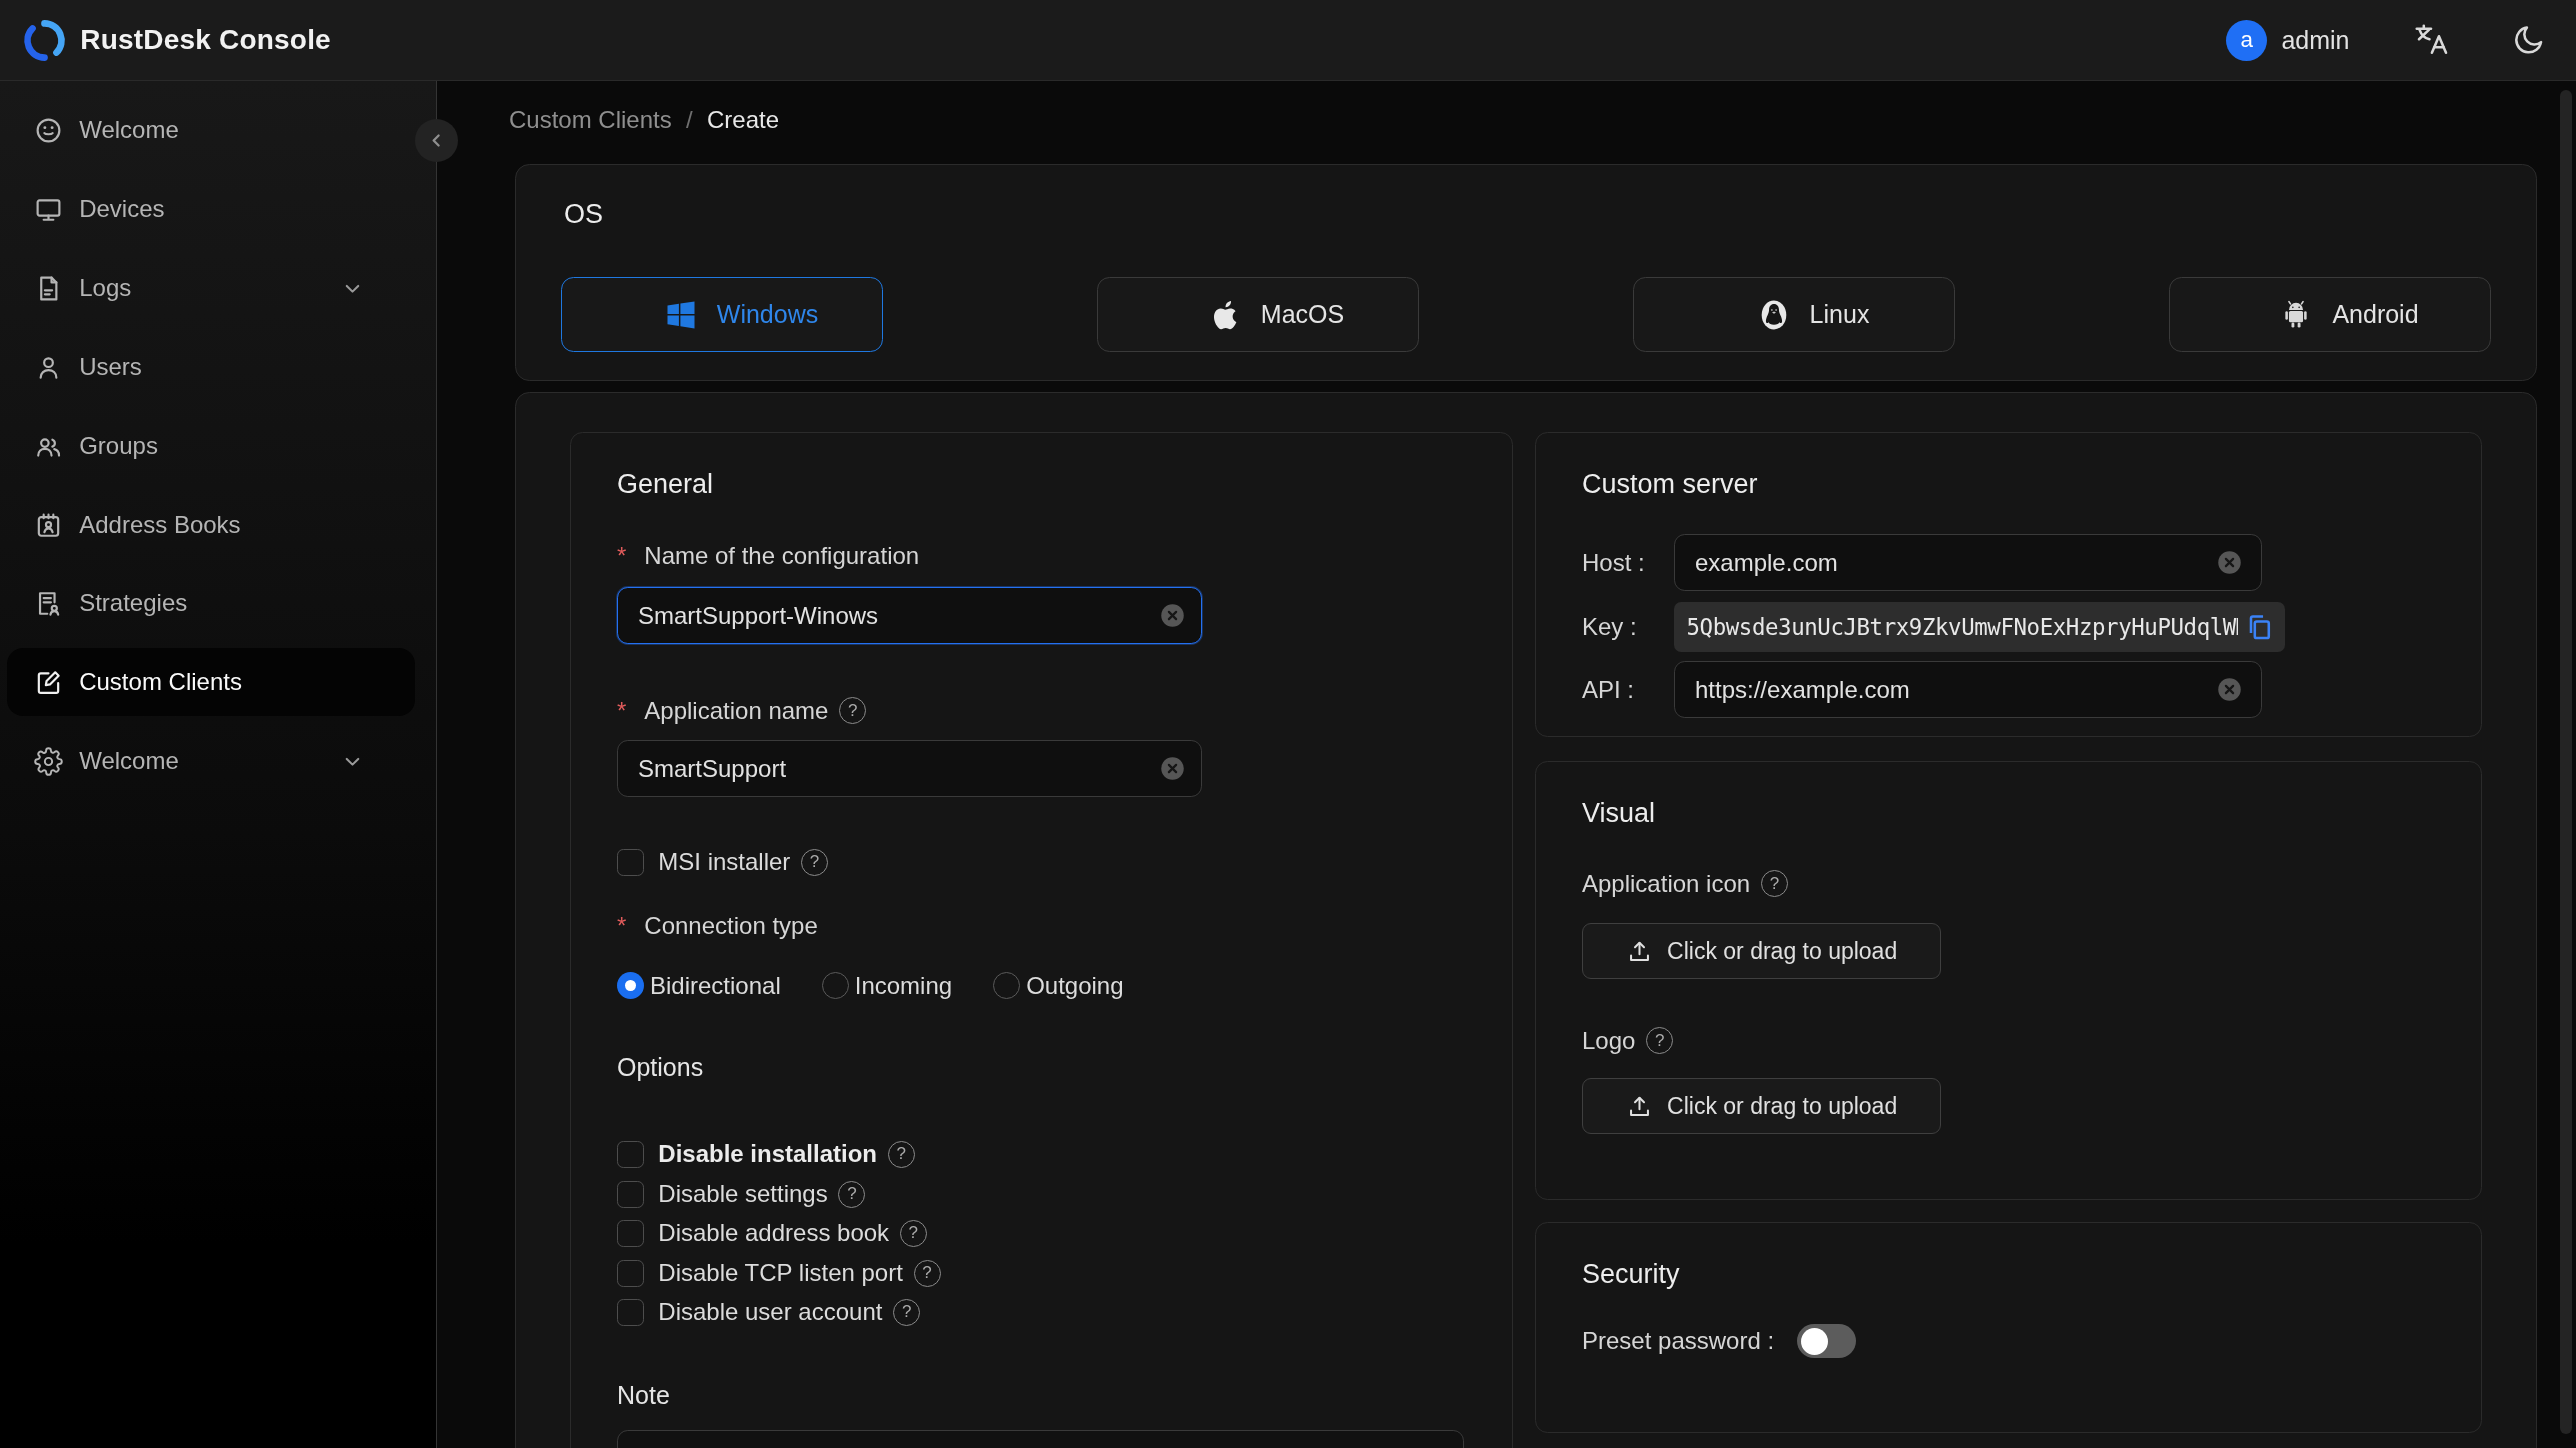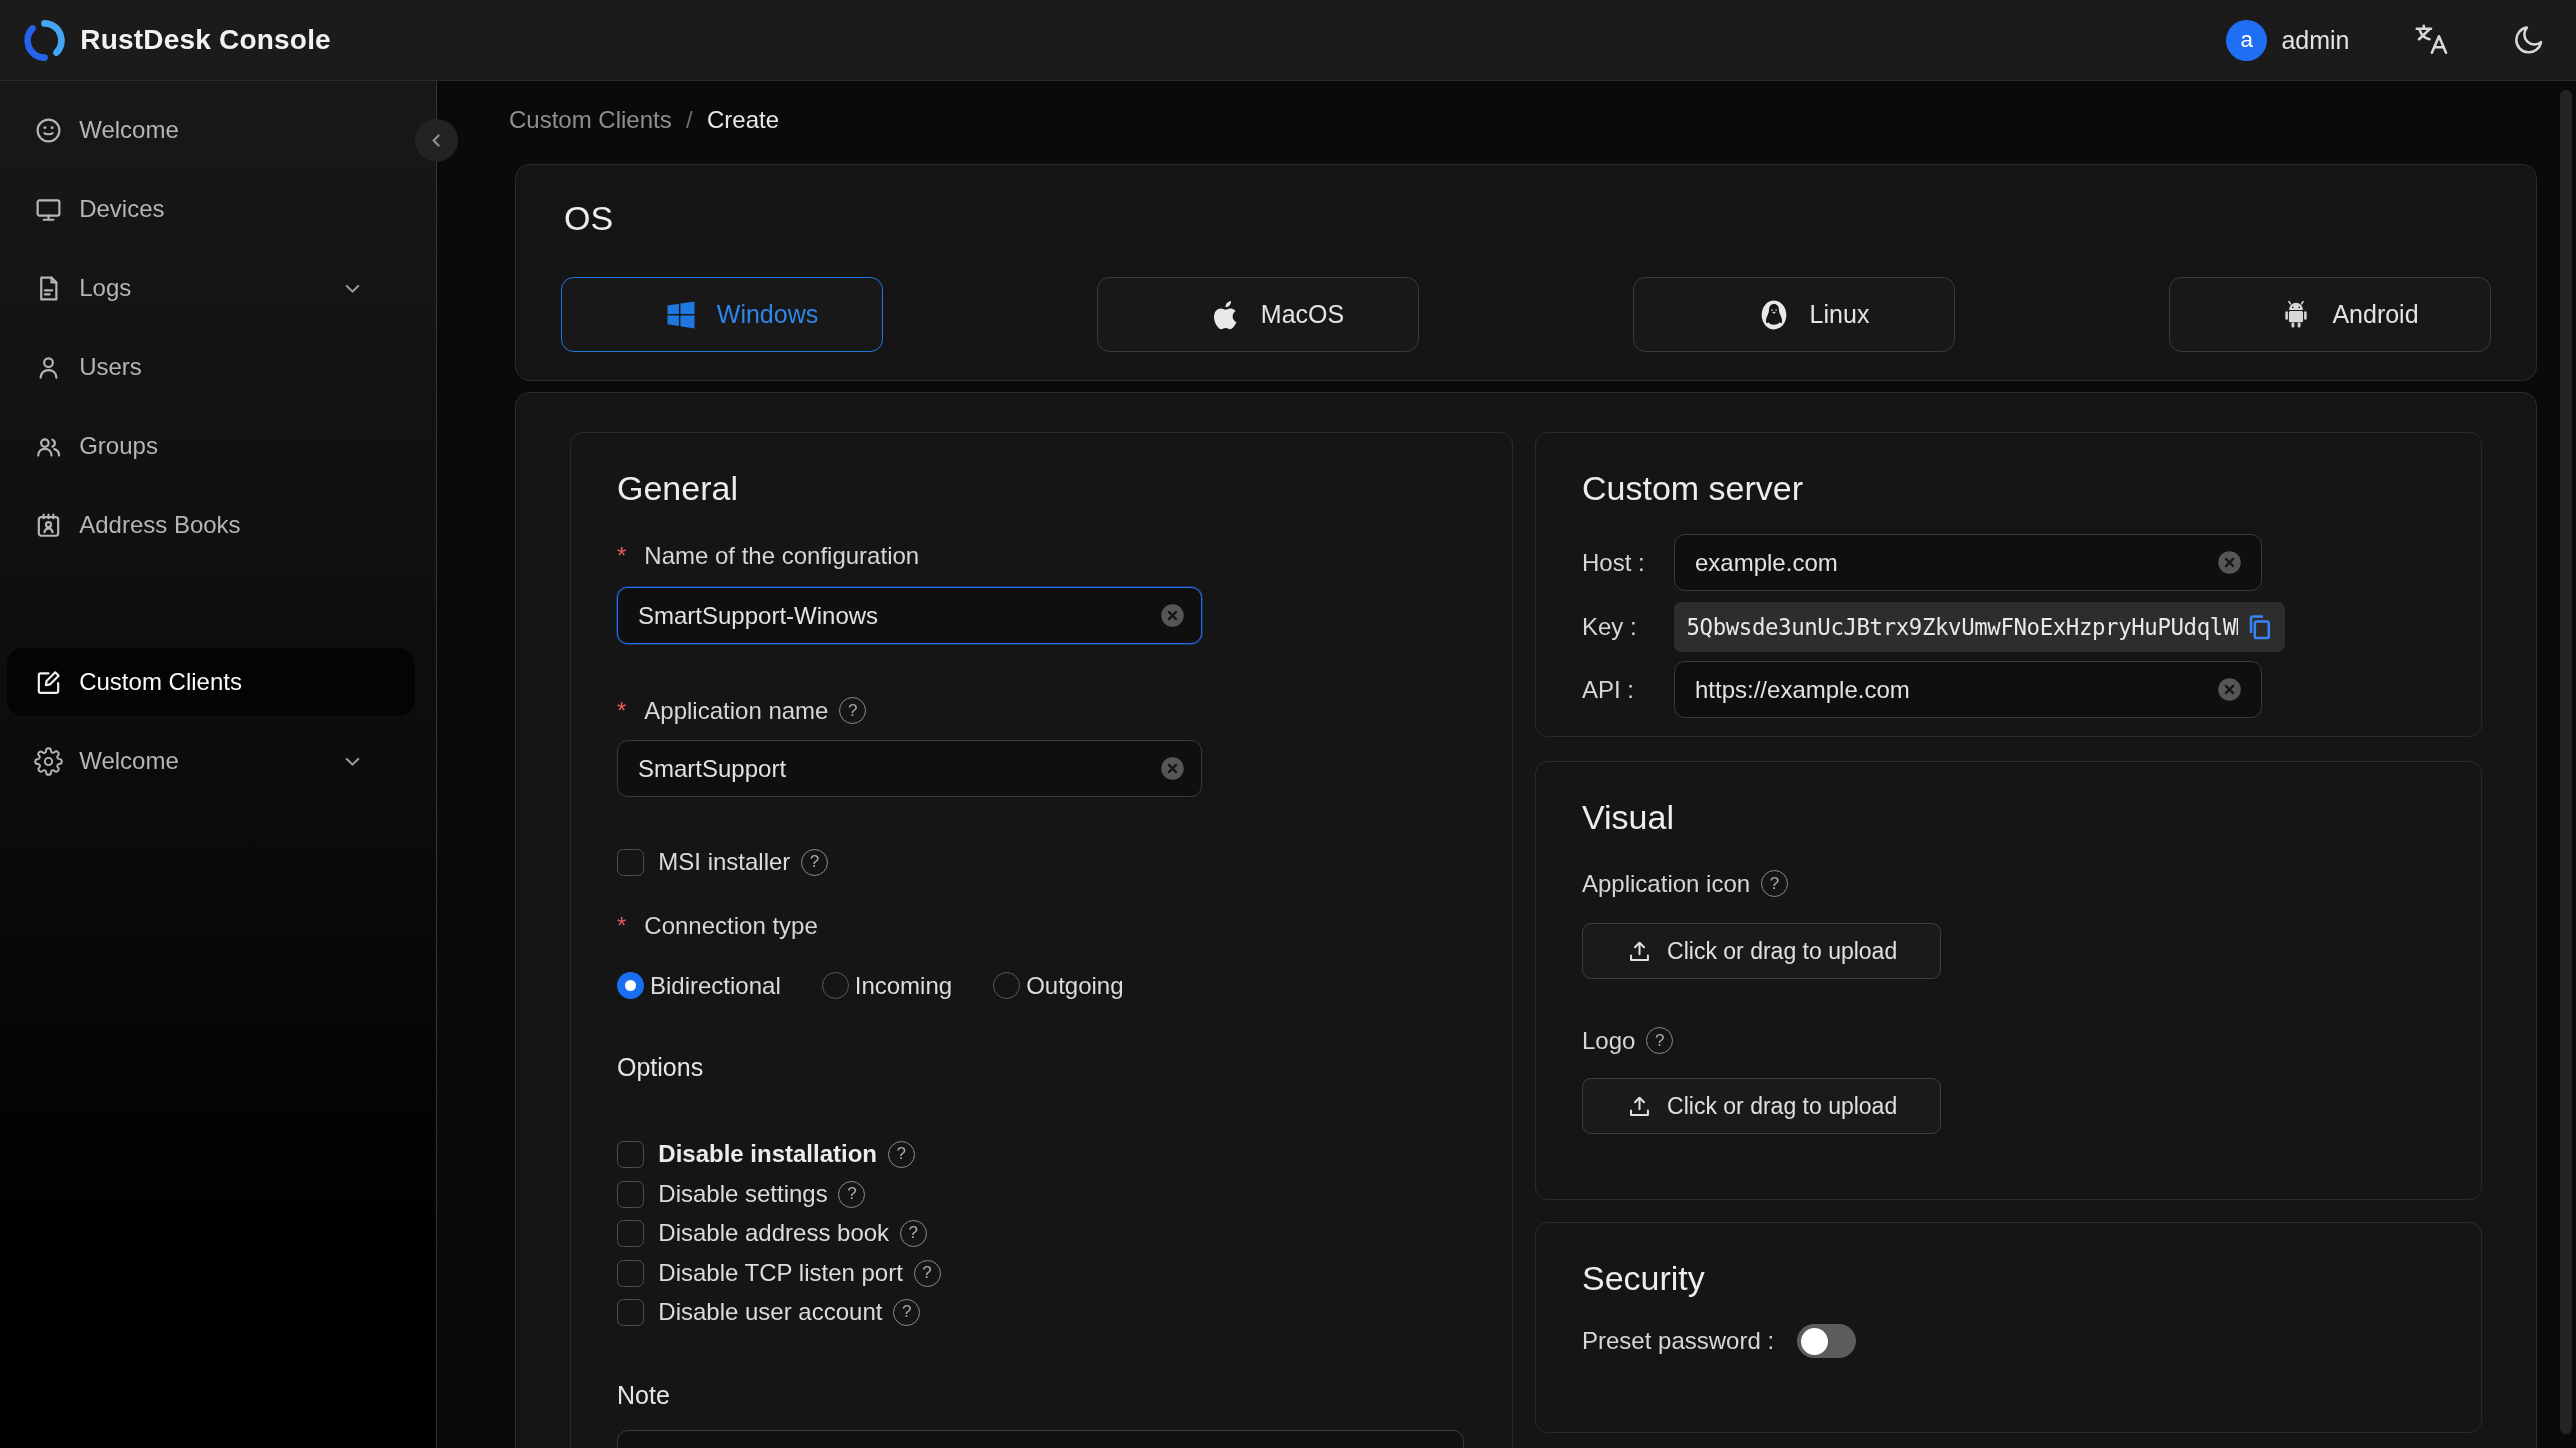--- a/index.html
+++ b/index.html
@@ -31,21 +31,21 @@
   .side-item .s-chevron { position:absolute; right:50px; display:flex; }
 
   
   .breadcrumb { position:absolute; left:509px; top:106px; display:flex; align-items:center;
     gap:14.3px; font-size:24px; }
   .bc-parent { color:#8f8f8f; cursor:pointer; }
   .bc-sep { color:#6f6f6f; }
   .bc-current { color:#e8e8e8; }
 
   .card { position:absolute; background:#151515; border:0.9px solid #2b2b2b; border-radius:14.3px; }
-  .card-title { color:#ededed; font-size:34px; font-weight:500; }
+  .card-title { color:#ededed; font-size:27px; font-weight:500; }
 
   .os-card { left:515px; top:164px; width:2022px; height:217px; }
   .os-card .card-title { position:absolute; left:48px; top:34px; }
   .os-row { position:absolute; left:45px; right:45px; top:112px; display:flex; justify-content:space-between; }
   .os-btn { width:322px; height:75px; border:1.3px solid #3a3a3a; border-radius:12.5px; background:#181818;
     display:flex; align-items:center; justify-content:center; gap:18px; color:#e4e4e4; font-size:25px; cursor:pointer;padding-left:37px; }
   .os-btn.selected { border-color:#1f78e0; color:#2f86ea; }
 
   .outer-card { left:515px; top:392px; width:2022px; height:1129px; }
   .inner-card { position:absolute; background:#151515; border:0.9px solid #2b2b2b; border-radius:12.5px; }
@@ -202,20 +202,31 @@
     <span class="s-icon">
       <svg viewBox="0 0 24 24" width="29" height="29" fill="none" stroke="#b5b5b5" stroke-width="1.8" stroke-linecap="round" stroke-linejoin="round">
         <rect x="4" y="5" width="16" height="15.5" rx="2"></rect>
           <path d="M8 3 v3 M12 3 v3 M16 3 v3"></path>
         <circle cx="12" cy="11.3" r="2.1"></circle>
           <path d="M8.6 17.5 c.5-2 1.9-3 3.4-3 s2.9 1 3.4 3"></path>
       </svg>
       </span>
     <span class="s-label">Address Books</span>
   </div>
+  <div class="side-item" style="top:488px">
+    <span class="s-icon">
+      <svg viewBox="0 0 24 24" width="29" height="29" fill="none" stroke="#b5b5b5" stroke-width="1.8" stroke-linecap="round" stroke-linejoin="round">
+        <path d="M17 11 V3.5 H5 V20.5 H11"></path>
+          <path d="M8 7.5 h6 M8 11 h6"></path>
+        <circle cx="16.8" cy="16" r="2.1"></circle>
+          <path d="M13.6 21.2 c.3-1.9 1.6-2.9 3.2-2.9 s2.9 1 3.2 2.9"></path>
+      </svg>
+      </span>
+    <span class="s-label">Strategies</span>
+  </div>
   <div class="side-item active" style="top:567px">
     <span class="s-icon">
       <svg viewBox="0 0 24 24" width="29" height="29" fill="none" stroke="#f0f0f0" stroke-width="1.8" stroke-linecap="round" stroke-linejoin="round">
         <path d="M20 12.5 V19 a1.6 1.6 0 0 1-1.6 1.6 H5.6 A1.6 1.6 0 0 1 4 19 V6 a1.6 1.6 0 0 1 1.6-1.6 H12"></path>
         <path d="M17.6 3.6 L20.4 6.4 L13.2 13.6 L9.8 14.2 L10.4 10.8 Z"></path>
       </svg>
       </span>
     <span class="s-label">Custom Clients</span>
   </div>
   <div class="side-item" style="top:646px">

